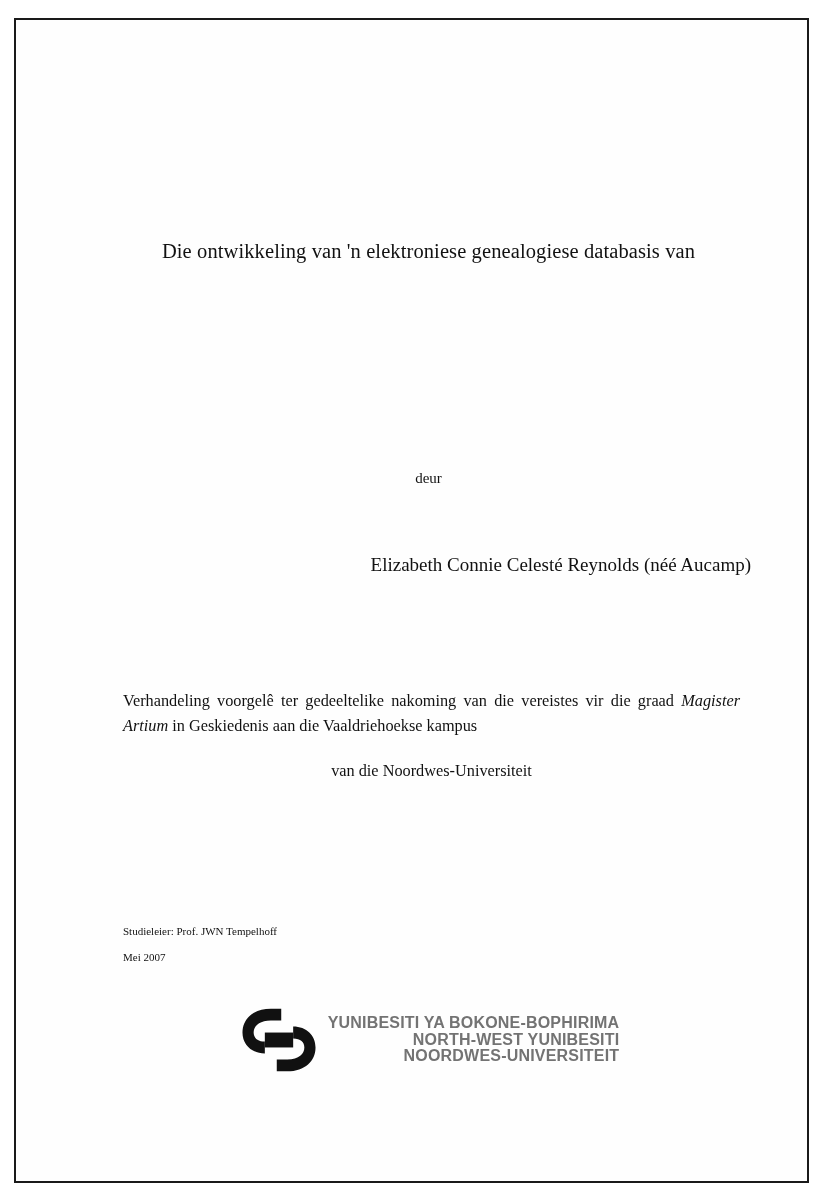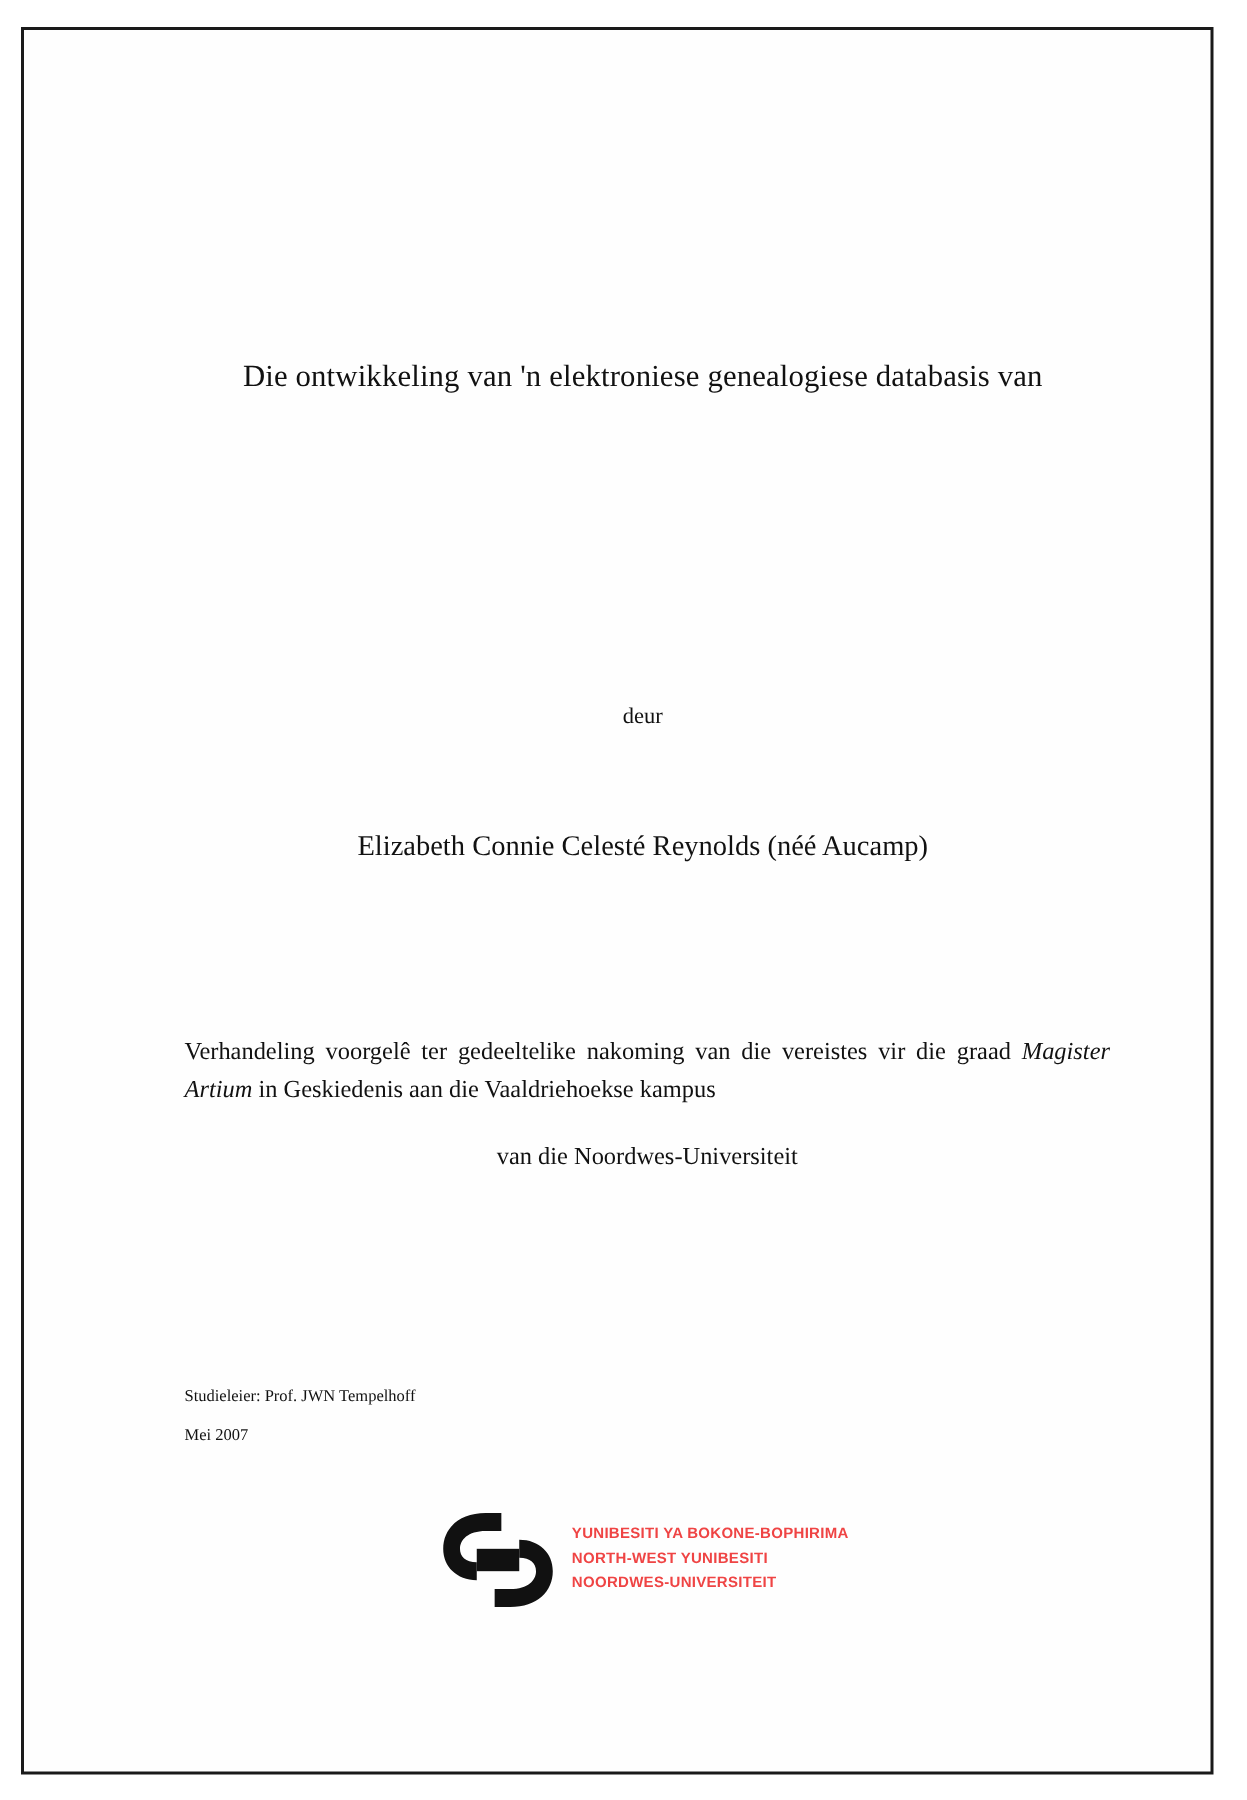--- a/index.html
+++ b/index.html
@@ -66,21 +66,21 @@
     width: 645px;
     text-align: center;
     font-size: 15px;
   }
 
   .author {
     position: absolute;
     top: 516px;
     left: 0;
     width: 645px;
-    text-align: center;
+    text-align: right;
     font-size: 19px;
   }
 
   .submission {
     position: absolute;
     top: 650px;
     left: 17px;
     width: 617px;
     font-size: 16.3px;
     line-height: 25px;
@@ -118,25 +118,26 @@
     align-items: center;
   }
   .logo-mark {
     width: 82px;
     height: 72px;
     margin-right: 8px;
     flex: 0 0 auto;
   }
   .logo-text {
     font-family: "Liberation Sans", sans-serif;
-    font-size: 10px;
+    font-size: 16px;
     line-height: 16.5px;
     font-weight: 600;
     letter-spacing: 0.2px;
-    color: #ef4444;
+    color: #737373;
+    text-align: right;
   }
   .logo-text span {
     display: block;
     white-space: nowrap;
   }
 </style>
 </head>
 <body>
 
 <div class="page">

